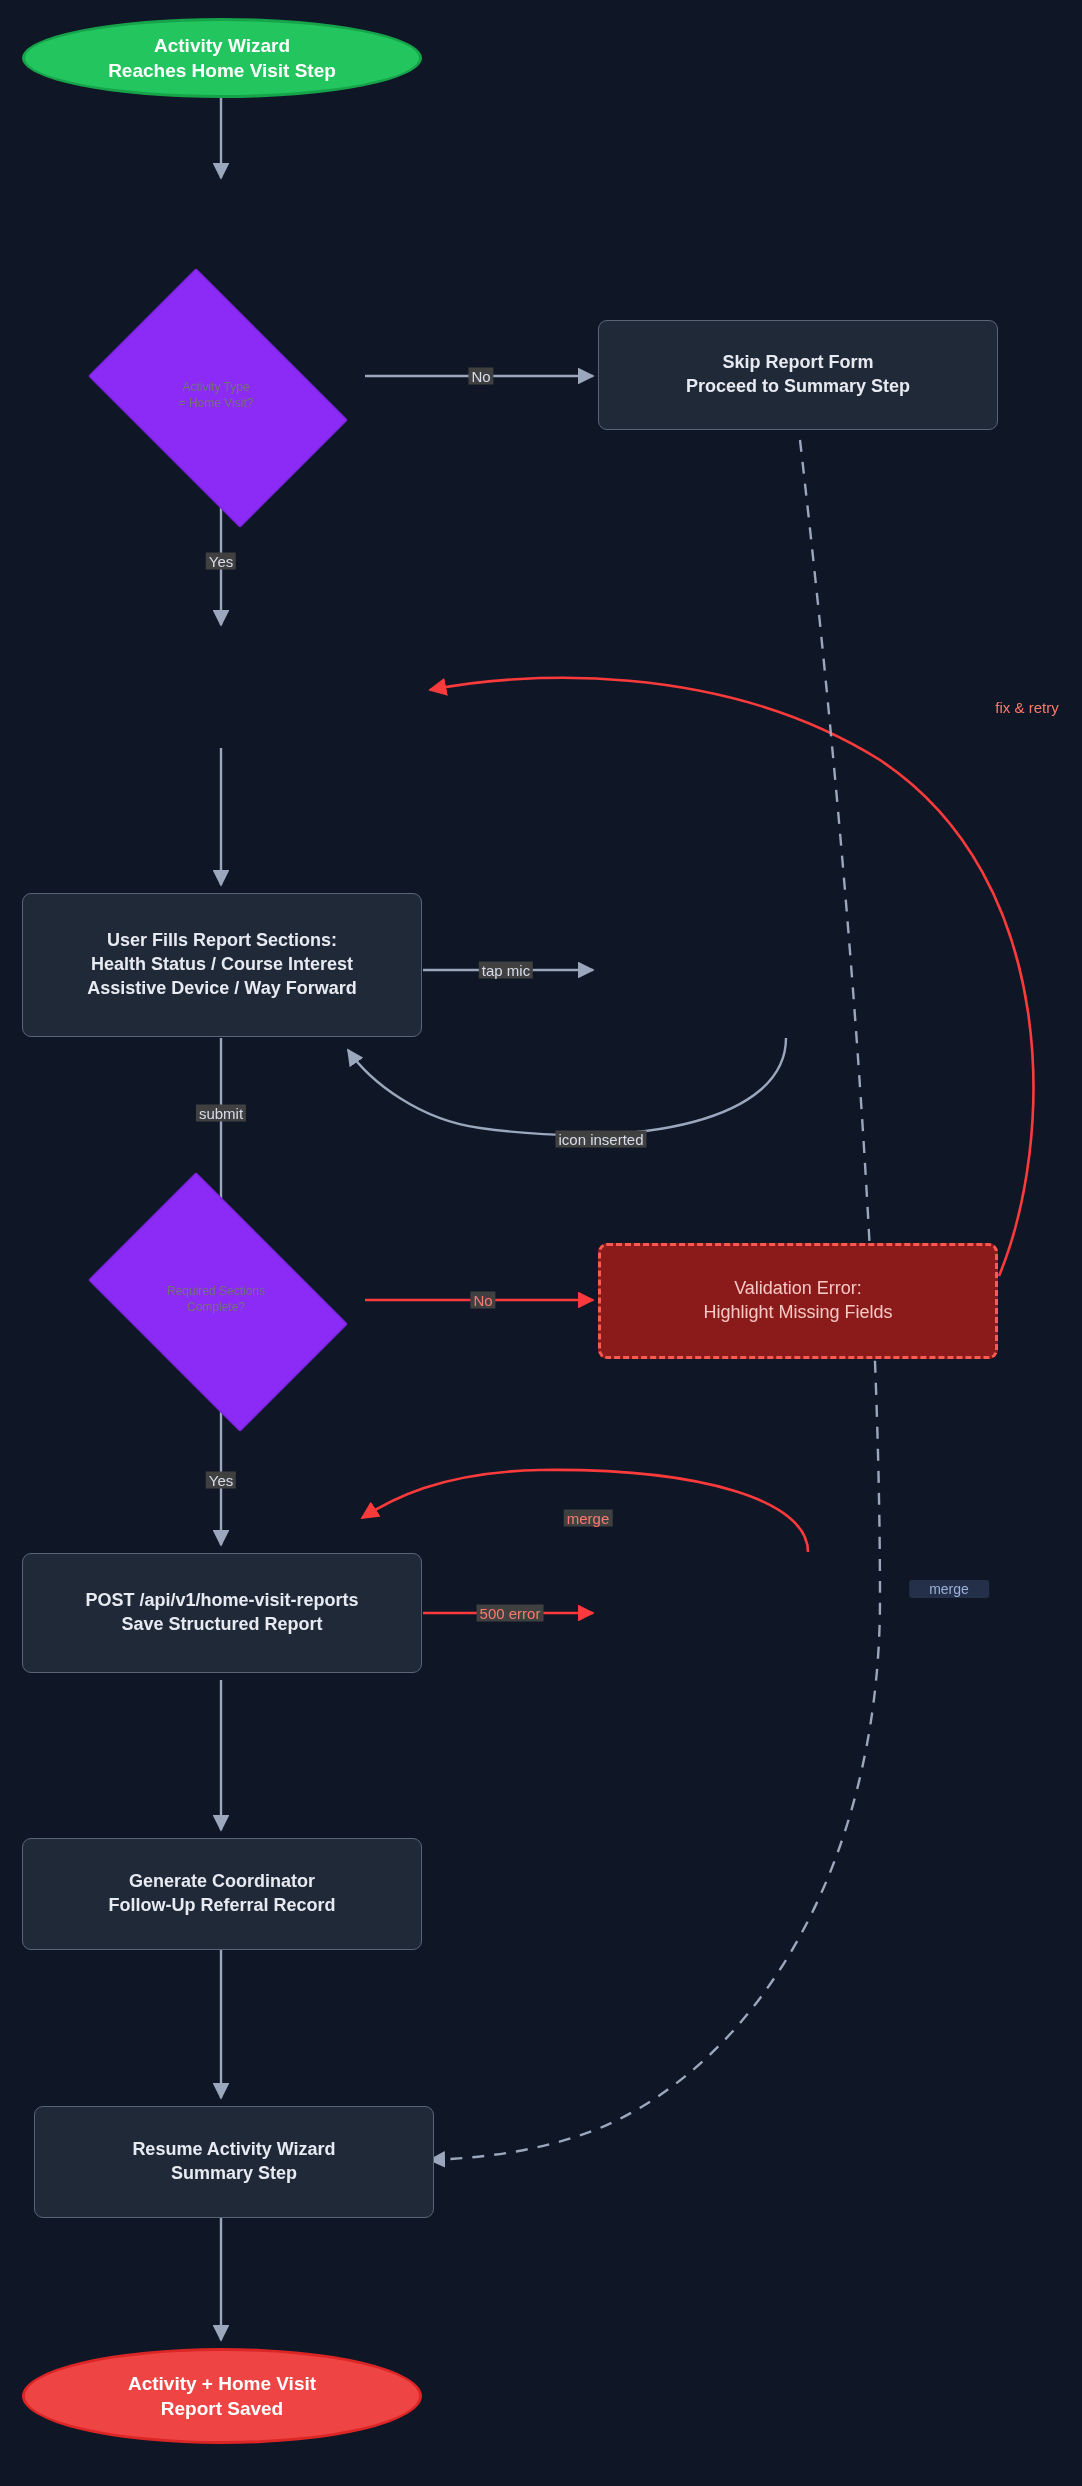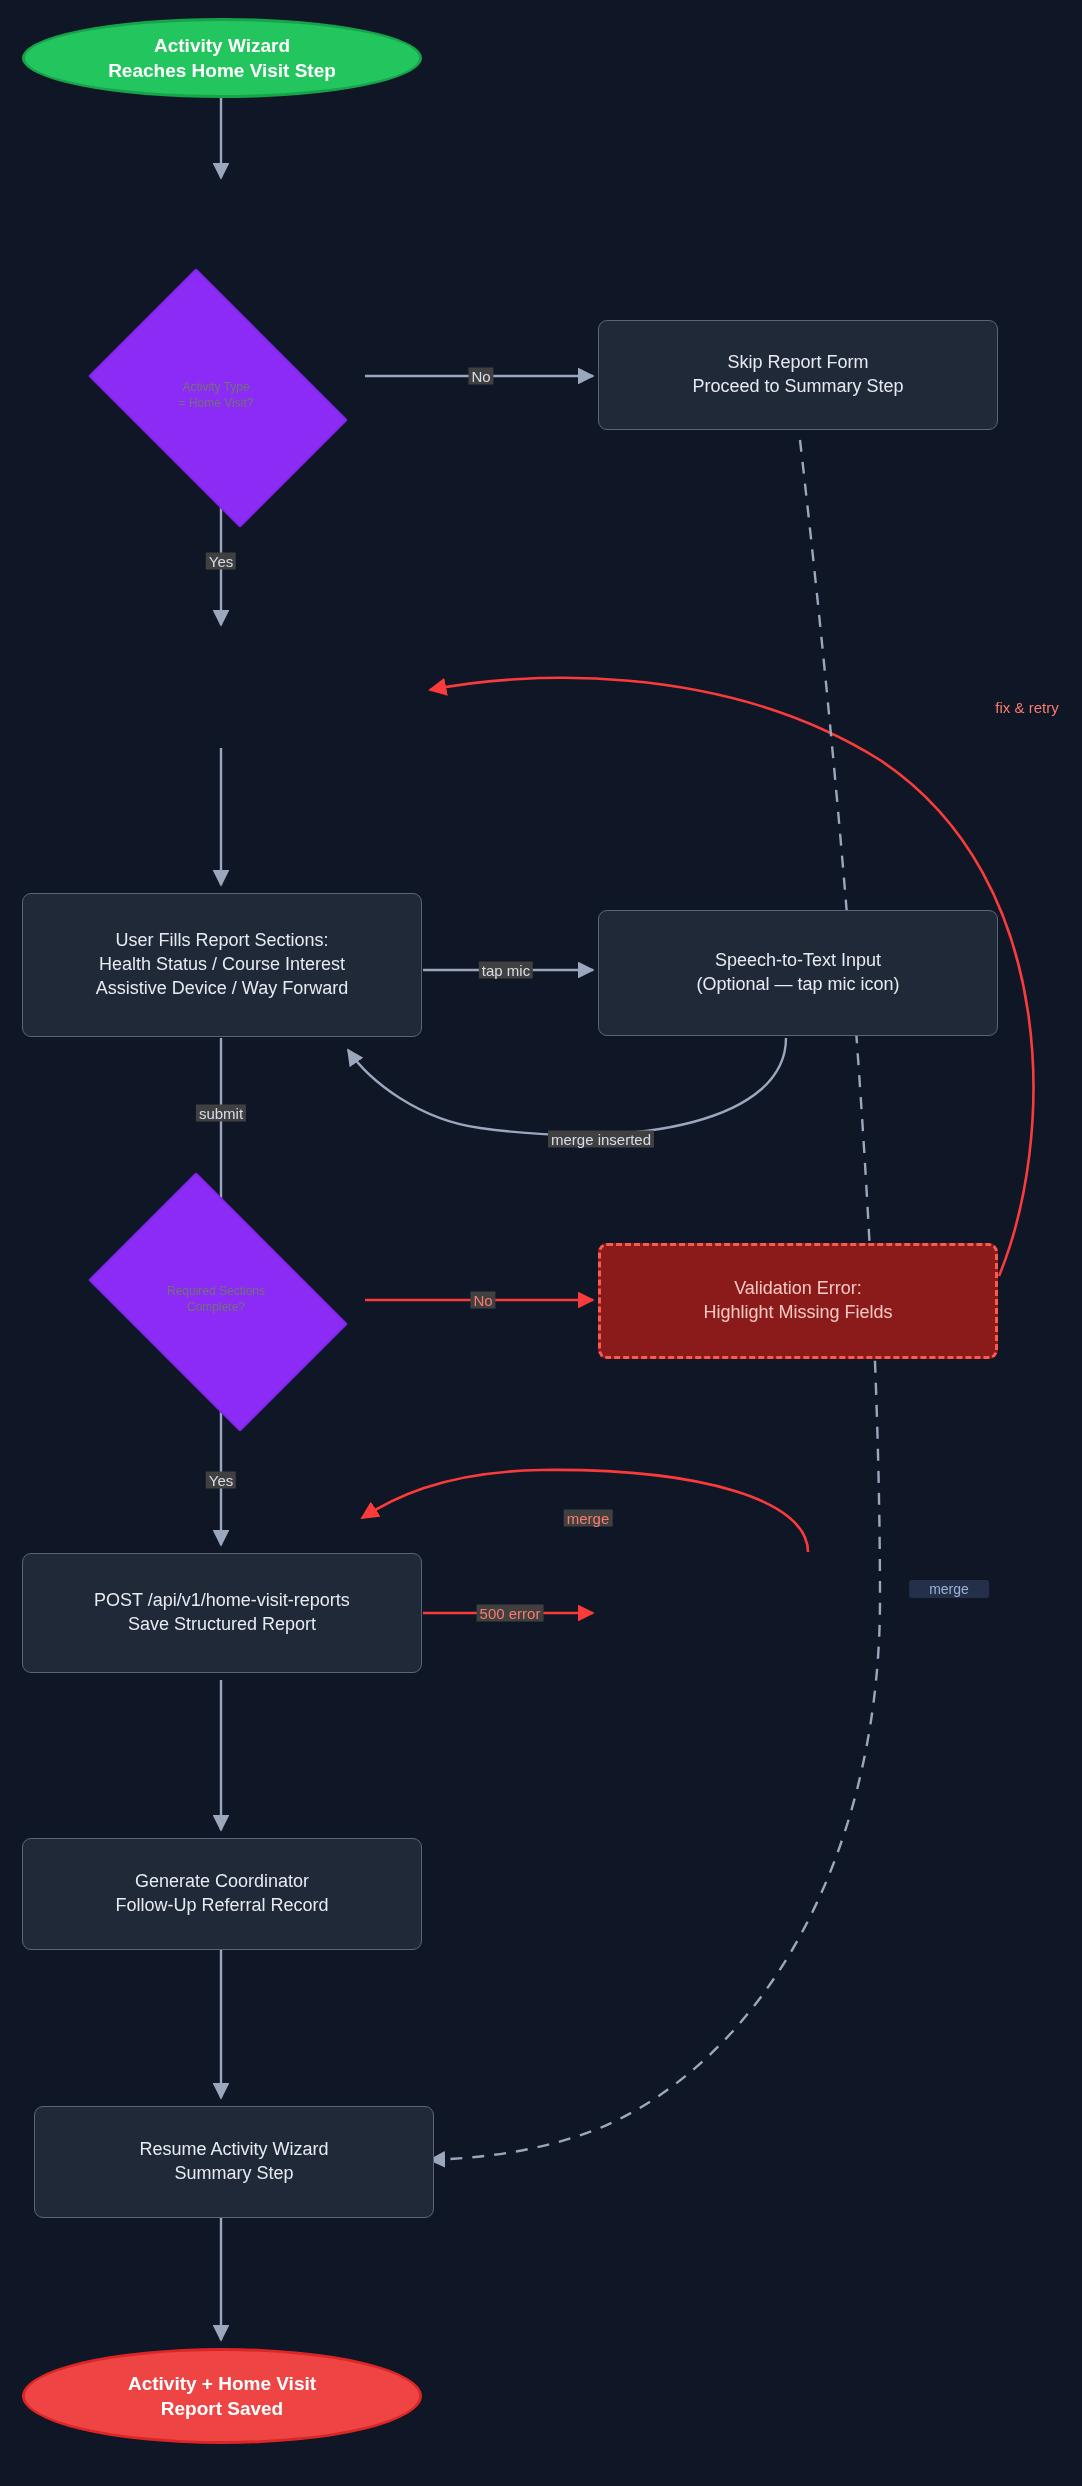--- a/index.html
+++ b/index.html
@@ -53,20 +53,21 @@
     background: #ef4444;
     border: 3px solid #dc2626;
   }
   
   .node.process {
     background: #1f2937;
     border: 1.6px solid #596577;
     border-radius: 9px;
     color: #e8eaf2;
     font-size: 18px;
+    font-weight: bold;
   }
   
   .node.error {
     background: #8b1a1a;
     border: 3px dashed #fb5a50;
     border-radius: 9px;
     color: #f6c9c5;
     font-size: 18px;
   }
   
@@ -188,24 +189,20 @@
 Proceed to Summary Step</span>
   </div>
 
 
   <div class="node process" style="left:22px; top:893px; width:400px; height:144px;">
     <span class="nlabel">User Fills Report Sections:
 Health Status / Course Interest
 Assistive Device / Way Forward</span>
   </div>
 
-  <div class="node process" style="left:598px; top:910px; width:400px; height:126px;">
-    <span class="nlabel">Speech-to-Text Input
-(Optional — tap mic icon)</span>
-  </div>
 
   <div class="node decision" style="left:66px; top:1194px; width:300px; height:212px;">
     <span class="diamond-shape"></span>
     <span class="nlabel dtext">Required Sections
 Complete?</span>
   </div>
 
   <div class="node error" style="left:598px; top:1243px; width:400px; height:116px;">
     <span class="nlabel">Validation Error:
 Highlight Missing Fields</span>
@@ -231,21 +228,21 @@
     <span class="nlabel">Activity + Home Visit
 Report Saved</span>
   </div>
 
   <div class="edge-label" style="left:481px; top:376px;">No</div>
 
   <div class="edge-label" style="left:221px; top:561px;">Yes</div>
 
   <div class="edge-label" style="left:506px; top:970px;">tap mic</div>
 
-  <div class="edge-label" style="left:601px; top:1139px;">merge inserted</div>
+  <div class="edge-label" style="left:601px; top:1139px;">icon inserted</div>
 
   <div class="edge-label" style="left:221px; top:1113px;">submit</div>
 
   <div class="edge-label red" style="left:483px; top:1300px;">No</div>
 
   <div class="edge-label" style="left:221px; top:1480px;">Yes</div>
 
   <div class="edge-label red plain-bg" style="left:1027px; top:707px;">fix &amp; retry</div>
 
   <div class="edge-label red" style="left:588px; top:1518px;">merge</div>

